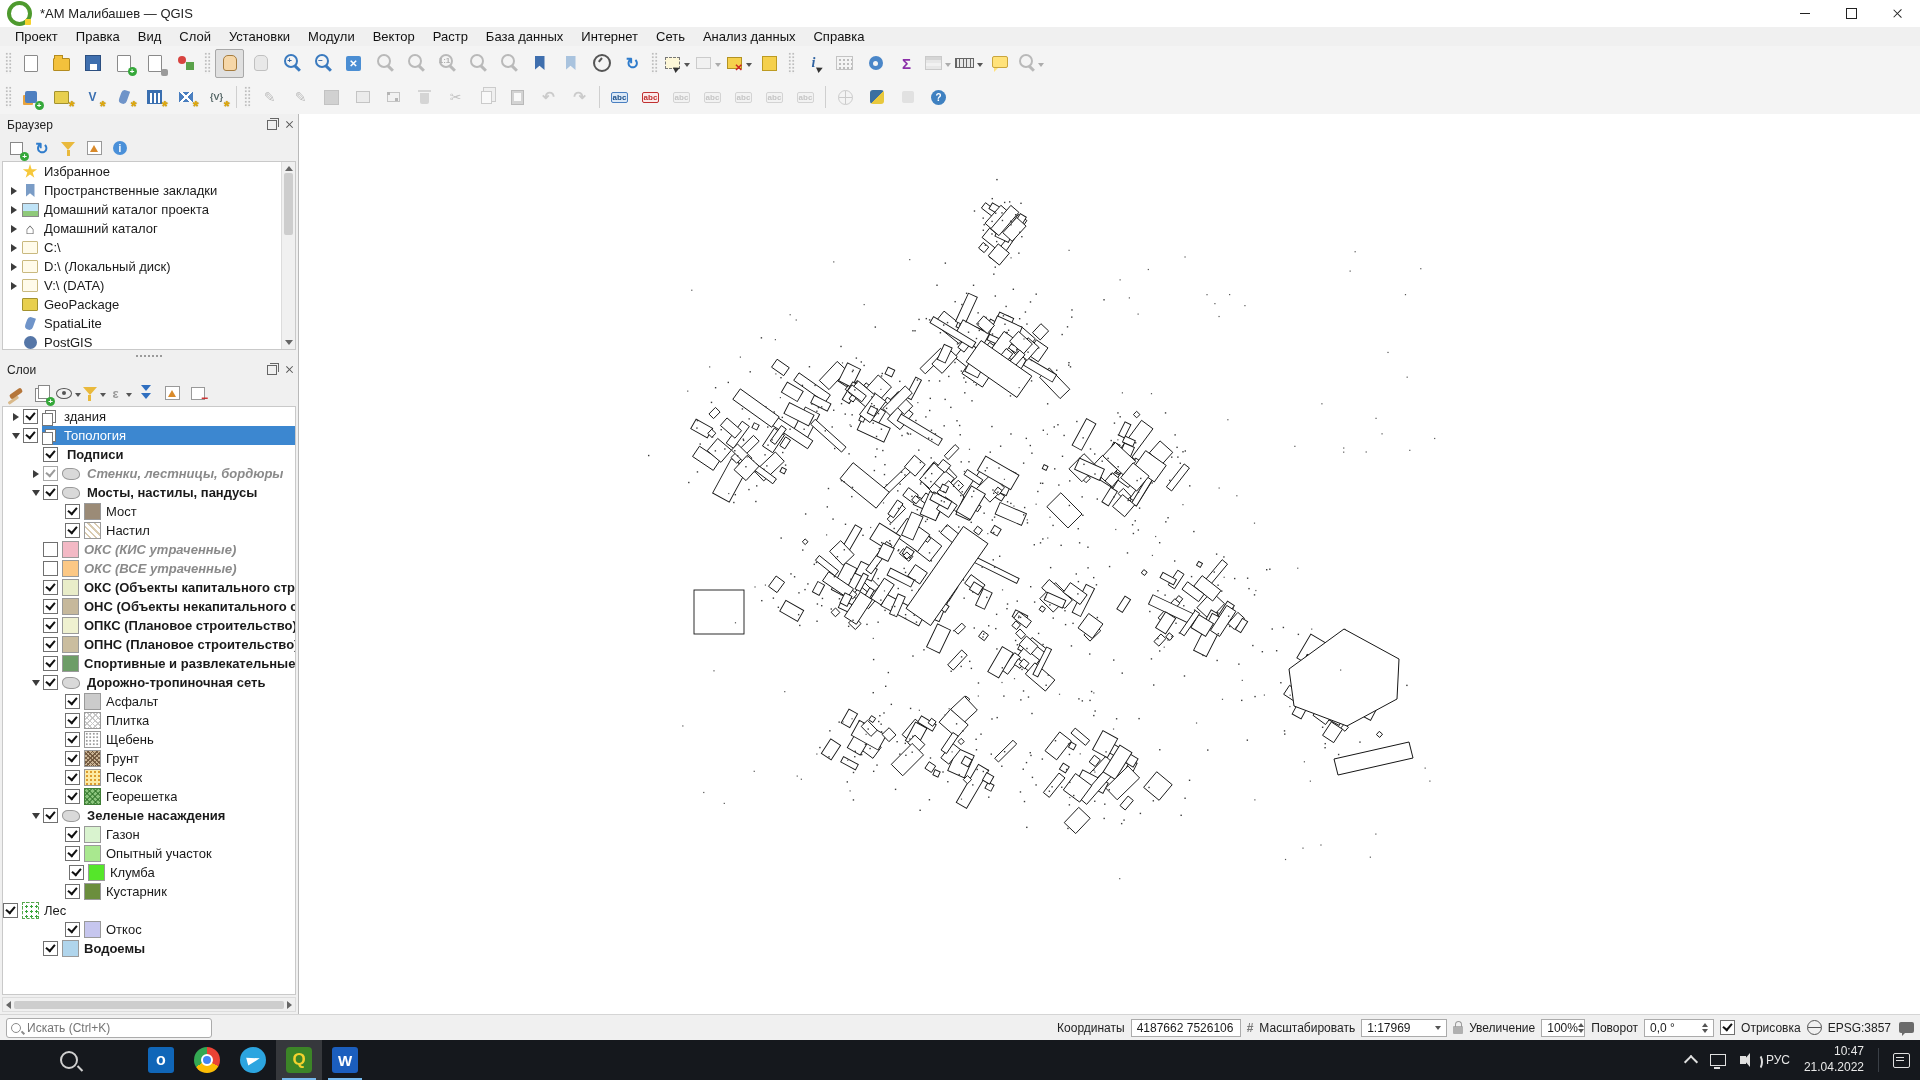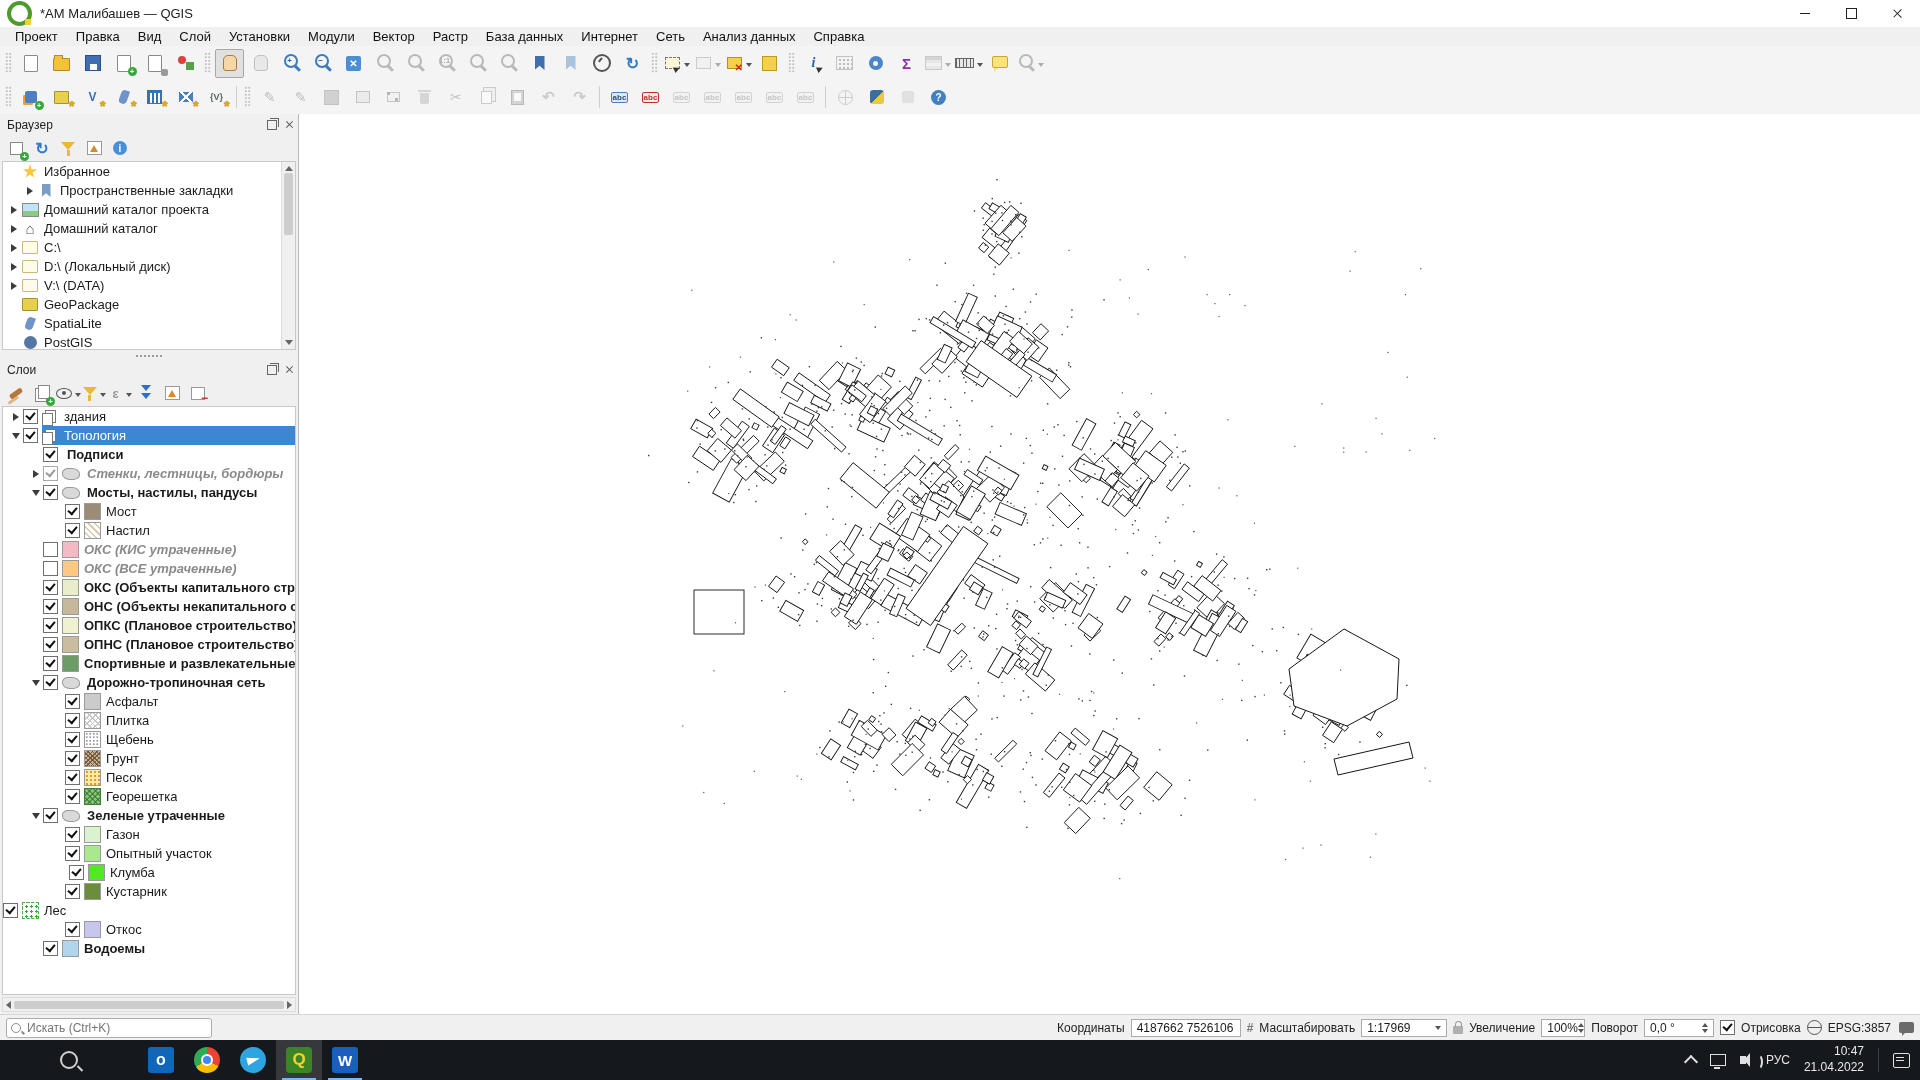--- a/index.html
+++ b/index.html
@@ -552,21 +552,21 @@
         </div>
       </div>
     <div class="tree" id="browser-tree">
       <div class="trow" style="padding-left: 4px;">
           <span class="arrowbox"></span>
           <span class="bicon">
             <span class="bi-star"></span>
           </span>
           <span class="tlabel">Избранное</span>
         </div>
-        <div class="trow" style="padding-left: 20px;">
+        <div class="trow" style="padding-left: 4px;">
           <span class="arrowbox">
             <span class="tri-r"></span>
           </span>
           <span class="bicon">
             <span class="bi-bookmark"></span>
           </span>
           <span class="tlabel">Пространственные закладки</span>
         </div>
         <div class="trow" style="padding-left: 4px;">
           <span class="arrowbox">
@@ -850,21 +850,21 @@
             <span class="tlabel ">Георешетка</span>
           </span>
         </div>
         <div class="lrow" style="padding-left: 26px;">
           <span class="arrowbox">
             <span class="tri-d"></span>
           </span>
           <span class="cb on"></span>
           <span class="rest">
             <span class="blobicon"></span>
-            <span class="tlabel tb-bold">Зеленые утраченные</span>
+            <span class="tlabel tb-bold">Зеленые насаждения</span>
           </span>
         </div>
         <div class="lrow" style="padding-left: 62px;">
           <span class="cb on"></span>
           <span class="rest">
             <span class="sw" style="background: rgb(217, 243, 207);"></span>
             <span class="tlabel ">Газон</span>
           </span>
         </div>
         <div class="lrow" style="padding-left: 62px;">

